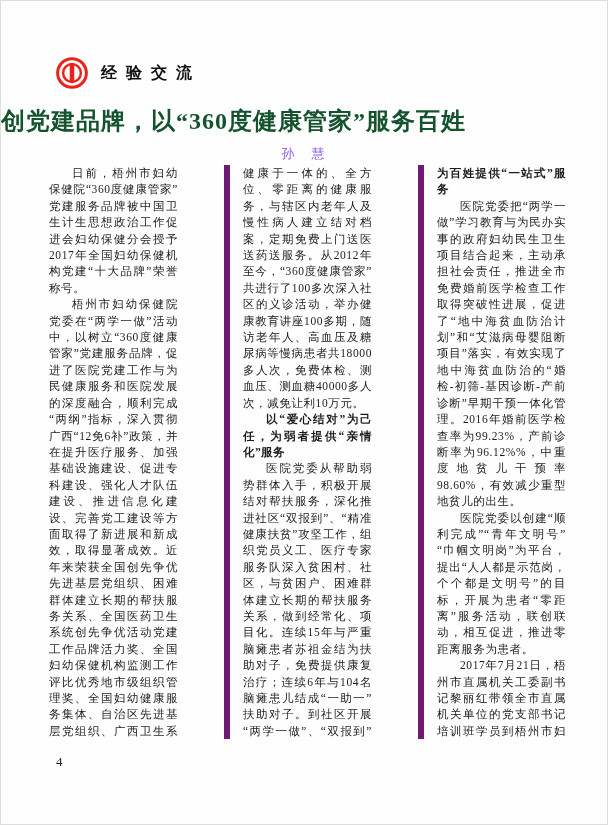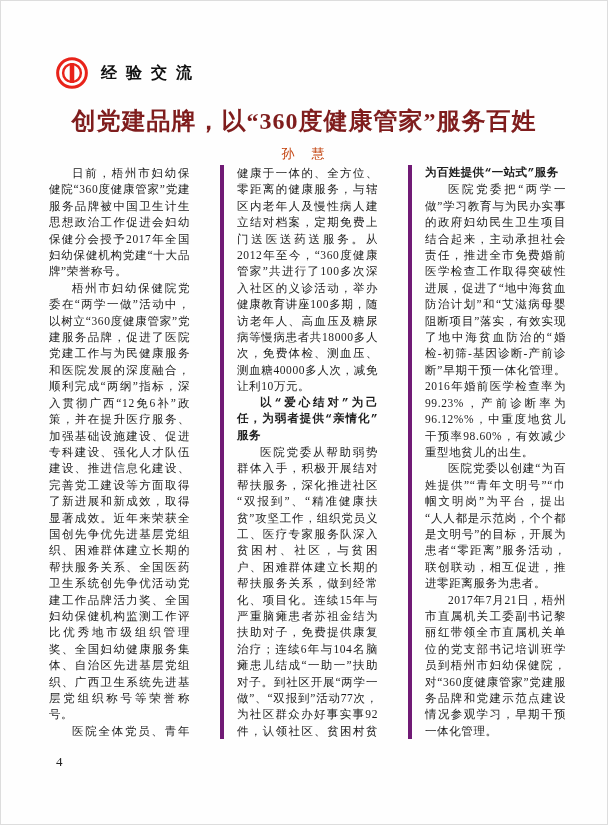--- a/index.html
+++ b/index.html
@@ -10,43 +10,42 @@
     overflow:hidden;
   }
   .masthead{position:absolute;top:55px;left:54px;display:flex;align-items:center;}
   .logo{width:34px;height:34px;display:inline-block;}
   .section-title{
     margin-left:12px;font-size:16px;font-weight:bold;letter-spacing:9px;
     color:#111;font-family:"Liberation Serif","DejaVu Serif",serif;
   }
   .title{
     position:absolute;top:104px;left:0;width:100%;margin:0;
-    text-align:center;font-size:24px;font-weight:bold;letter-spacing:1px;color:#7f1d1d;
+    text-align:left;font-size:24px;font-weight:bold;letter-spacing:1px;color:#14532d;
   }
   .author{
     position:absolute;top:144px;left:0;width:100%;
-    text-align:center;font-size:13px;letter-spacing:2px;color:#c2410c;
+    text-align:center;font-size:13px;letter-spacing:2px;color:#8b5cf6;
   }
   .columns{
     position:absolute;top:164px;left:48px;width:517px;height:574px;
     display:flex;
-    gap:17px;
   }
   .col{
     flex:1 1 0;padding:0 13px;box-sizing:border-box;overflow:hidden;
     font-size:11.5px;line-height:16.4px;text-align:justify;letter-spacing:0.6px;
   }
   .col.first{padding-left:0;}
   .col.last{padding-right:0;}
-  .col + .col{border-left:4px solid #701a75;}
+  .col + .col{border-left:6px solid #701a75;margin-left:33px;}
   .col p{margin:0;}
   .indent{text-indent:2em;}
   .subhead{
     font-weight:bold;
-    font-family:Liberation Mono, monospace;
+    font-family:Liberation Serif, serif;
     letter-spacing:0.4px;
   }
   .pagenum{
     position:absolute;left:55px;bottom:54px;font-size:13px;color:#222;
   }
 </style>
 </head>
 <body>
 
 <div class="page">
@@ -76,21 +75,21 @@
     <section class="col">
       <p>健康于一体的、全方位、零距离的健康服务，与辖区内老年人及慢性病人建立结对档案，定期免费上门送医送药送服务。从2012年至今，“360度健康管家”共进行了100多次深入社区的义诊活动，举办健康教育讲座100多期，随访老年人、高血压及糖尿病等慢病患者共18000多人次，免费体检、测血压、测血糖40000多人次，减免让利10万元。</p>
       <p class="subhead indent">以“爱心结对”为己任，为弱者提供“亲情化”服务</p>
       <p class="indent">医院党委从帮助弱势群体入手，积极开展结对帮扶服务，深化推进社区“双报到”、“精准健康扶贫”攻坚工作，组织党员义工、医疗专家服务队深入贫困村、社区，与贫困户、困难群体建立长期的帮扶服务关系，做到经常化、项目化。连续15年与严重脑瘫患者苏祖金结为扶助对子，免费提供康复治疗；连续6年与104名脑瘫患儿结成“一助一”扶助对子。到社区开展“两学一做”、“双报到”活动77次，为社区群众办好事实事92件，认领社区、贫困村贫困户微心愿19个。全院职工募捐12511元，为贫困村安装无线网络、自来水，为贫困户购买安装15台电视机接收器等。</p>
 
     </section>
 
     <section class="col last">
       <p class="subhead">为百姓提供“一站式”服务</p>
       <p class="indent">医院党委把“两学一做”学习教育与为民办实事的政府妇幼民生卫生项目结合起来，主动承担社会责任，推进全市免费婚前医学检查工作取得突破性进展，促进了“地中海贫血防治计划”和“艾滋病母婴阻断项目”落实，有效实现了地中海贫血防治的“婚检-初筛-基因诊断-产前诊断”早期干预一体化管理。2016年婚前医学检查率为99.23%，产前诊断率为96.12%%，中重度地贫儿干预率98.60%，有效减少重型地贫儿的出生。</p>
-      <p class="indent">医院党委以创建“为百姓提供”“青年文明号”“巾帼文明岗”为平台，提出“人人都是示范岗，个个都是文明号”的目标，开展为患者“零距离”服务活动，联创联动，相互促进，推进零距离服务为患者。</p>
+      <p class="indent">医院党委以创建“顺利完成”“青年文明号”“巾帼文明岗”为平台，提出“人人都是示范岗，个个都是文明号”的目标，开展为患者“零距离”服务活动，联创联动，相互促进，推进零距离服务为患者。</p>
       <p class="indent">2017年7月21日，梧州市直属机关工委副书记黎丽红带领全市直属机关单位的党支部书记培训班学员到梧州市妇幼保健院，对“360度健康管家”党建服务品牌和党建示范点建设情况参观学习，早期干预一体化管理。</p>
 
     </section>
 
   </main>
 
   <span class="pagenum">4</span>
 
 </div>
 

